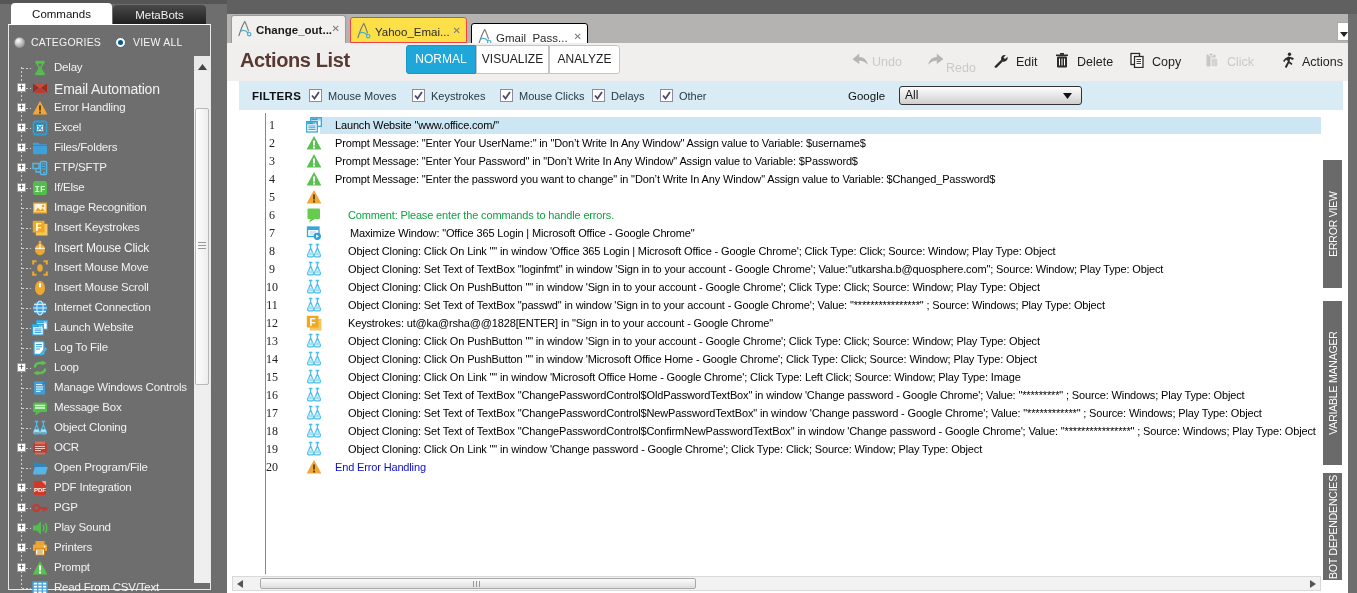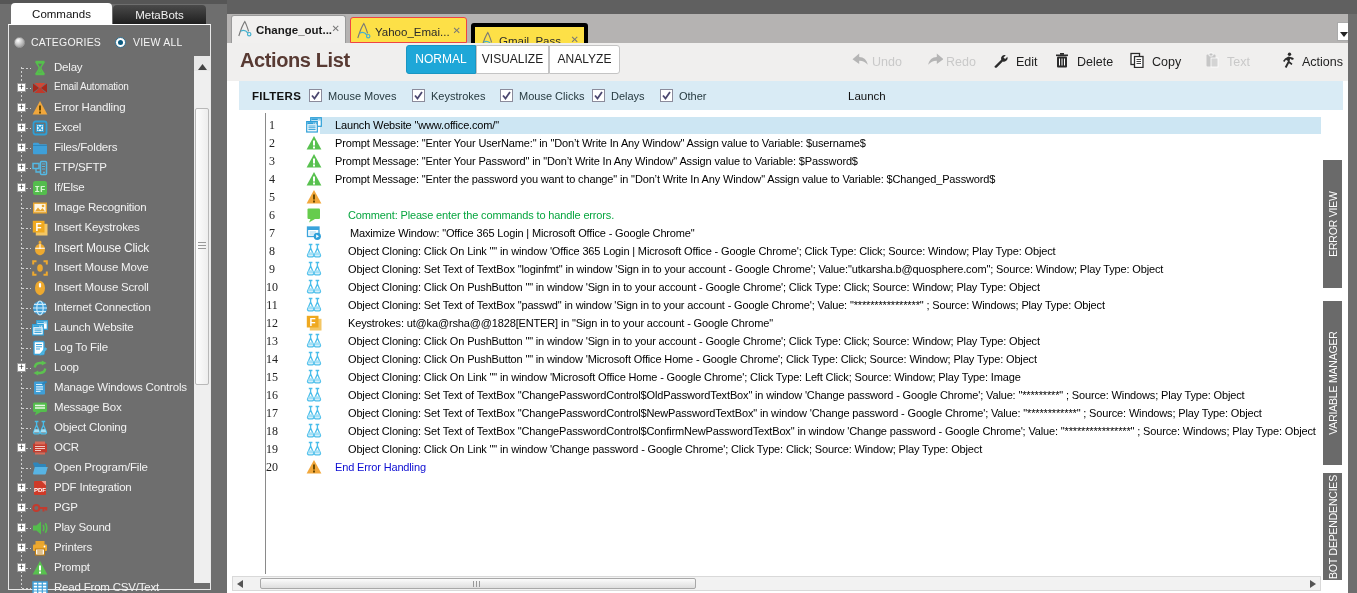--- a/index.html
+++ b/index.html
@@ -27,21 +27,21 @@
       </svg></div>
 <div class="abs" style="left:54px;top:60.5px;font-size:11.5px;letter-spacing:-0.2px;color:#f2f2f2;white-space:nowrap">Delay</div>
 <div class="abs" style="left:22px;top:87.5px;width:9px;height:1px;background-image:linear-gradient(90deg,#cfcfcf 50%,transparent 50%);background-size:4px 1px"></div>
 <div class="abs" style="left:17px;top:83px;width:9px;height:9px;background:#fff;border:1px solid #9a9a9a;font-size:9px;line-height:7px;text-align:center;color:#222">+</div>
 <div class="abs" style="left:32px;top:79.5px;width:16px;height:16px"><svg width="16" height="16" viewBox="0 0 16 16">
         <path d="M1 3.5L7 8 1 12.5z" fill="#a6281c"></path>
         <path d="M15 3.5L9 8l6 4.5z" fill="#a6281c"></path>
         <path d="M2.5 3h11L8 8.5z" fill="#d14836"></path>
         <path d="M2.5 13h11L8 7.5z" fill="#c0392b"></path>
       </svg></div>
-<div class="abs" style="left:54px;top:80.5px;font-size:10px;letter-spacing:-0.2px;color:#f2f2f2;white-space:nowrap">Email Automation</div>
+<div class="abs" style="left:54px;top:80.5px;font-size:14px;letter-spacing:-0.2px;color:#f2f2f2;white-space:nowrap">Email Automation</div>
 <div class="abs" style="left:22px;top:107.5px;width:9px;height:1px;background-image:linear-gradient(90deg,#cfcfcf 50%,transparent 50%);background-size:4px 1px"></div>
 <div class="abs" style="left:17px;top:103px;width:9px;height:9px;background:#fff;border:1px solid #9a9a9a;font-size:9px;line-height:7px;text-align:center;color:#222">+</div>
 <div class="abs" style="left:32px;top:99.5px;width:16px;height:16px"><svg width="16" height="16" viewBox="0 0 16 16">
         <path d="M8 1L15.4 14.5H.6z" fill="#f2a73b"></path>
         <rect x="7" y="5.5" width="2" height="5" fill="#6b4a00"></rect>
         <rect x="7" y="11.5" width="2" height="2" fill="#6b4a00"></rect>
       </svg></div>
 <div class="abs" style="left:54px;top:100.5px;font-size:11.5px;letter-spacing:-0.2px;color:#f2f2f2;white-space:nowrap">Error Handling</div>
 <div class="abs" style="left:22px;top:127.5px;width:9px;height:1px;background-image:linear-gradient(90deg,#cfcfcf 50%,transparent 50%);background-size:4px 1px"></div>
 <div class="abs" style="left:17px;top:123px;width:9px;height:9px;background:#fff;border:1px solid #9a9a9a;font-size:9px;line-height:7px;text-align:center;color:#222">+</div>
@@ -248,21 +248,21 @@
     </div>
 <div class="abs" style="left:123px;top:3px;width:117px;height:26px;background:#fde047;border:1px solid #ef4444;border-radius:3px 3px 0 0">
       <svg width="16" height="17" viewBox="0 0 16 17" class="abs" style="left:5px;top:4px">
         <path d="M1.8 16C4 9 6 4 7.8 1.6 9 3.8 10.4 7.6 11.6 11.4" fill="none" stroke="#787878" stroke-width="1.1"></path>
         <path d="M3.6 11.2c2.6-1.4 5.6-.4 7.4 1.8" fill="none" stroke="#45b1ce" stroke-width="1.3"></path>
         <circle cx="12.2" cy="14.2" r="1.7" fill="none" stroke="#45b1ce" stroke-width="1.2"></circle>
       </svg>
       <div class="abs" style="left:24px;top:8px;font-size:11.5px;color:#2a2a2a;white-space:nowrap">Yahoo_Emai...</div>
       <div class="abs" style="right:5px;top:7px;font-size:10px;color:#777">✕</div>
     </div>
-<div class="abs" style="left:244px;top:9px;width:117px;height:26px;background:#fde047;border:4px solid #000000;border-radius:3px 3px 0 0">
+<div class="abs" style="left:244px;top:9px;width:117px;height:26px;background:#ffffff;border:1px solid #000000;border-radius:3px 3px 0 0">
       <svg width="16" height="17" viewBox="0 0 16 17" class="abs" style="left:5px;top:4px">
         <path d="M1.8 16C4 9 6 4 7.8 1.6 9 3.8 10.4 7.6 11.6 11.4" fill="none" stroke="#787878" stroke-width="1.1"></path>
         <path d="M3.6 11.2c2.6-1.4 5.6-.4 7.4 1.8" fill="none" stroke="#45b1ce" stroke-width="1.3"></path>
         <circle cx="12.2" cy="14.2" r="1.7" fill="none" stroke="#45b1ce" stroke-width="1.2"></circle>
       </svg>
       <div class="abs" style="left:24px;top:8px;font-size:11.5px;color:#2a2a2a;white-space:nowrap">Gmail_Pass...</div>
       <div class="abs" style="right:5px;top:7px;font-size:10px;color:#777">✕</div>
     </div>
 <div class="abs" style="left:1110px;top:8px;width:14px;height:19px;background:#fff;border:1px solid #aaa;text-align:center"><svg width="8" height="5" viewBox="0 0 8 5" style="margin-top:6px">
         <path d="M0 0h8L4 5z" fill="#222"></path>
@@ -274,21 +274,21 @@
 <div class="abs" style="left:179px;top:2px;width:70px;height:29px;background:#1ea7d8;border:1px solid #1a96c2;border-radius:3px 0 0 3px;color:#fff;font-size:12px;text-align:center;line-height:27px">NORMAL</div>
 <div class="abs" style="left:249px;top:2px;width:73px;height:29px;background:#fff;border:1px solid #c4c4c4;color:#222;font-size:12px;text-align:center;line-height:27px">VISUALIZE</div>
 <div class="abs" style="left:322px;top:2px;width:71px;height:29px;background:#fff;border:1px solid #c4c4c4;border-radius:0 3px 3px 0;color:#222;font-size:12px;text-align:center;line-height:27px">ANALYZE</div>
 <div class="abs" style="left:622px;top:9px;width:20px;height:20px"><svg width="20" height="16" viewBox="0 0 16 16">
         <path d="M1.5 7.2L8.2 1.6v3.3c4.6.1 7.6 2.7 8.6 7.9-2.6-3.1-5.1-4.2-8.6-4.1v3.4z" fill="#b5b5b5"></path>
       </svg></div>
     <div class="abs" style="left:645px;top:12px;font-size:12.5px;color:#c9c9c9;white-space:nowrap">Undo</div>
 <div class="abs" style="left:696px;top:9px;width:20px;height:20px"><svg width="20" height="16" viewBox="0 0 16 16">
         <path d="M18.5 7.2L11.8 1.6v3.3c-4.6.1-7.6 2.7-8.6 7.9 2.6-3.1 5.1-4.2 8.6-4.1v3.4z" fill="#b5b5b5"></path>
       </svg></div>
-    <div class="abs" style="left:719px;top:12px;font-size:12.5px;color:#c9c9c9;white-space:nowrap">Redo</div>
+    <div class="abs" style="left:719px;top:18px;font-size:12.5px;color:#c9c9c9;white-space:nowrap">Redo</div>
 <div class="abs" style="left:766px;top:9px;width:20px;height:20px"><svg width="16" height="16" viewBox="0 0 16 16">
         <path d="M2.2 13.8l6-6a3.6 3.6 0 014.6-4.6l-2.3 2.3 1.6 1.6 2.3-2.3a3.6 3.6 0 01-4.6 4.6l-6 6c-.6.6-1.4.6-1.9 0-.5-.5-.5-1.3.3-1.6z" fill="#2b2b2b"></path>
       </svg></div>
     <div class="abs" style="left:789px;top:12px;font-size:12.5px;color:#1f1f1f;white-space:nowrap">Edit</div>
 <div class="abs" style="left:827px;top:9px;width:20px;height:20px"><svg width="16" height="16" viewBox="0 0 16 16">
         <rect x="3" y="4.5" width="10" height="11" rx="1" fill="#2b2b2b"></rect>
         <rect x="2" y="2.5" width="12" height="1.6" fill="#2b2b2b"></rect>
         <rect x="6" y="1" width="4" height="1.8" fill="#2b2b2b"></rect>
         <path d="M5.5 6.5v7M8 6.5v7M10.5 6.5v7" stroke="#fff" stroke-width="1"></path>
       </svg></div>
@@ -297,21 +297,21 @@
         <rect x="2" y="1.5" width="8.5" height="11" fill="#fff" stroke="#2b2b2b" stroke-width="1.3"></rect>
         <rect x="5.5" y="4.5" width="8.5" height="11" fill="#fff" stroke="#2b2b2b" stroke-width="1.3"></rect>
         <path d="M7.5 7.5h4.5M7.5 9.5h4.5M7.5 11.5h4.5" stroke="#2b2b2b" stroke-width="0.9"></path>
       </svg></div>
     <div class="abs" style="left:925px;top:12px;font-size:12.5px;color:#1f1f1f;white-space:nowrap">Copy</div>
 <div class="abs" style="left:977px;top:9px;width:20px;height:20px"><svg width="16" height="16" viewBox="0 0 16 16">
         <rect x="2.5" y="2.5" width="9" height="12" rx="1" fill="#c6c6c6"></rect>
         <rect x="5" y="1" width="4" height="3" rx="1" fill="#c3c3c3" stroke="#fff" stroke-width="0.8"></rect>
         <rect x="7" y="6" width="7" height="9" fill="#d4d4d4" stroke="#fff" stroke-width="0.8"></rect>
       </svg></div>
-    <div class="abs" style="left:1000px;top:12px;font-size:12.5px;color:#c9c9c9;white-space:nowrap">Text</div>
+    <div class="abs" style="left:1000px;top:12px;font-size:12.5px;color:#c9c9c9;white-space:nowrap">Click</div>
 <div class="abs" style="left:1052px;top:9px;width:20px;height:20px"><svg width="16" height="16" viewBox="0 0 16 16">
         <circle cx="10.5" cy="2.3" r="1.7" fill="#2b2b2b"></circle>
         <path d="M9.5 4.5L6 6.5 4 9l1.4.9L7 7.8l2 1.2-3.2 6 1.7.9 2.5-4.6 2.5 1.8 1-1.4-3-2.4.8-2.8 1.7 1.4 2-1-1-1.2-2.5-.7z" fill="#2b2b2b"></path>
       </svg></div>
     <div class="abs" style="left:1075px;top:12px;font-size:12.5px;color:#1f1f1f;white-space:nowrap">Actions</div>
 <div class="abs" style="left:12px;top:38px;width:1104px;height:29px;background:#d9ebf5">
 <div class="abs" style="left:13px;top:9px;font-size:11.5px;font-weight:bold;letter-spacing:0.3px;color:#111">FILTERS</div>
 <div class="abs" style="left:70px;top:7px;width:13px;height:13px"><svg width="13" height="13" viewBox="0 0 13 13">
           <rect x="0.5" y="0.5" width="12" height="12" fill="#fff" stroke="#8b8b9b"></rect>
           <path d="M3 6.5l2.5 3L10 3" fill="none" stroke="#4c4870" stroke-width="1.8"></path>
@@ -330,21 +330,24 @@
 <div class="abs" style="left:353px;top:7px;width:13px;height:13px"><svg width="13" height="13" viewBox="0 0 13 13">
           <rect x="0.5" y="0.5" width="12" height="12" fill="#fff" stroke="#8b8b9b"></rect>
           <path d="M3 6.5l2.5 3L10 3" fill="none" stroke="#4c4870" stroke-width="1.8"></path>
         </svg></div>
       <div class="abs" style="left:372px;top:8.5px;font-size:11px;color:#273a40;white-space:nowrap">Delays</div>
 <div class="abs" style="left:421px;top:7px;width:13px;height:13px"><svg width="13" height="13" viewBox="0 0 13 13">
           <rect x="0.5" y="0.5" width="12" height="12" fill="#fff" stroke="#8b8b9b"></rect>
           <path d="M3 6.5l2.5 3L10 3" fill="none" stroke="#4c4870" stroke-width="1.8"></path>
         </svg></div>
       <div class="abs" style="left:440px;top:8.5px;font-size:11px;color:#273a40;white-space:nowrap">Other</div>
-<div class="abs" style="left:609px;top:8.5px;font-size:11.5px;color:#111">Launch</div>
+<div class="abs" style="left:609px;top:8.5px;font-size:11.5px;color:#111">Google</div>
+<div class="abs" style="left:660px;top:5px;width:183px;height:19px;background:linear-gradient(#fdfdfd,#cfcfcf);border:1px solid #333;border-radius:3px;font-size:12px;color:#111;line-height:17px;padding-left:5px">All<svg width="9" height="6" viewBox="0 0 9 6" class="abs" style="right:9px;top:6px">
+          <path d="M0 0h9L4.5 6z" fill="#111"></path>
+        </svg></div>
 </div>
 <div class="abs" style="left:38px;top:70px;width:1px;height:461px;background:#8a8a8a"></div>
 <div class="abs" style="left:93px;top:74px;width:1001px;height:17px;background:#cde6f3"></div>
 <div class="abs" style="left:27px;top:75px;width:36px;text-align:center;font-family:'Liberation Serif',serif;font-size:12px;color:#222">1</div>
 <div class="abs" style="left:79px;top:74px;width:16px;height:16px"><svg width="16" height="16" viewBox="0 0 16 16">
         <rect x="4.7" y="0.7" width="10.6" height="8.6" fill="#fff" stroke="#2d9fd8" stroke-width="1.2"></rect>
         <rect x="5.3" y="1.3" width="9.4" height="2" fill="#2d9fd8"></rect>
         <rect x="11.8" y="1.8" width="1" height="1" fill="#fff"></rect>
         <rect x="13.4" y="1.8" width="1" height="1" fill="#fff"></rect>
         <rect x="0.7" y="4.6" width="10.6" height="10.4" fill="#fff" stroke="#2d9fd8" stroke-width="1.2"></rect>

